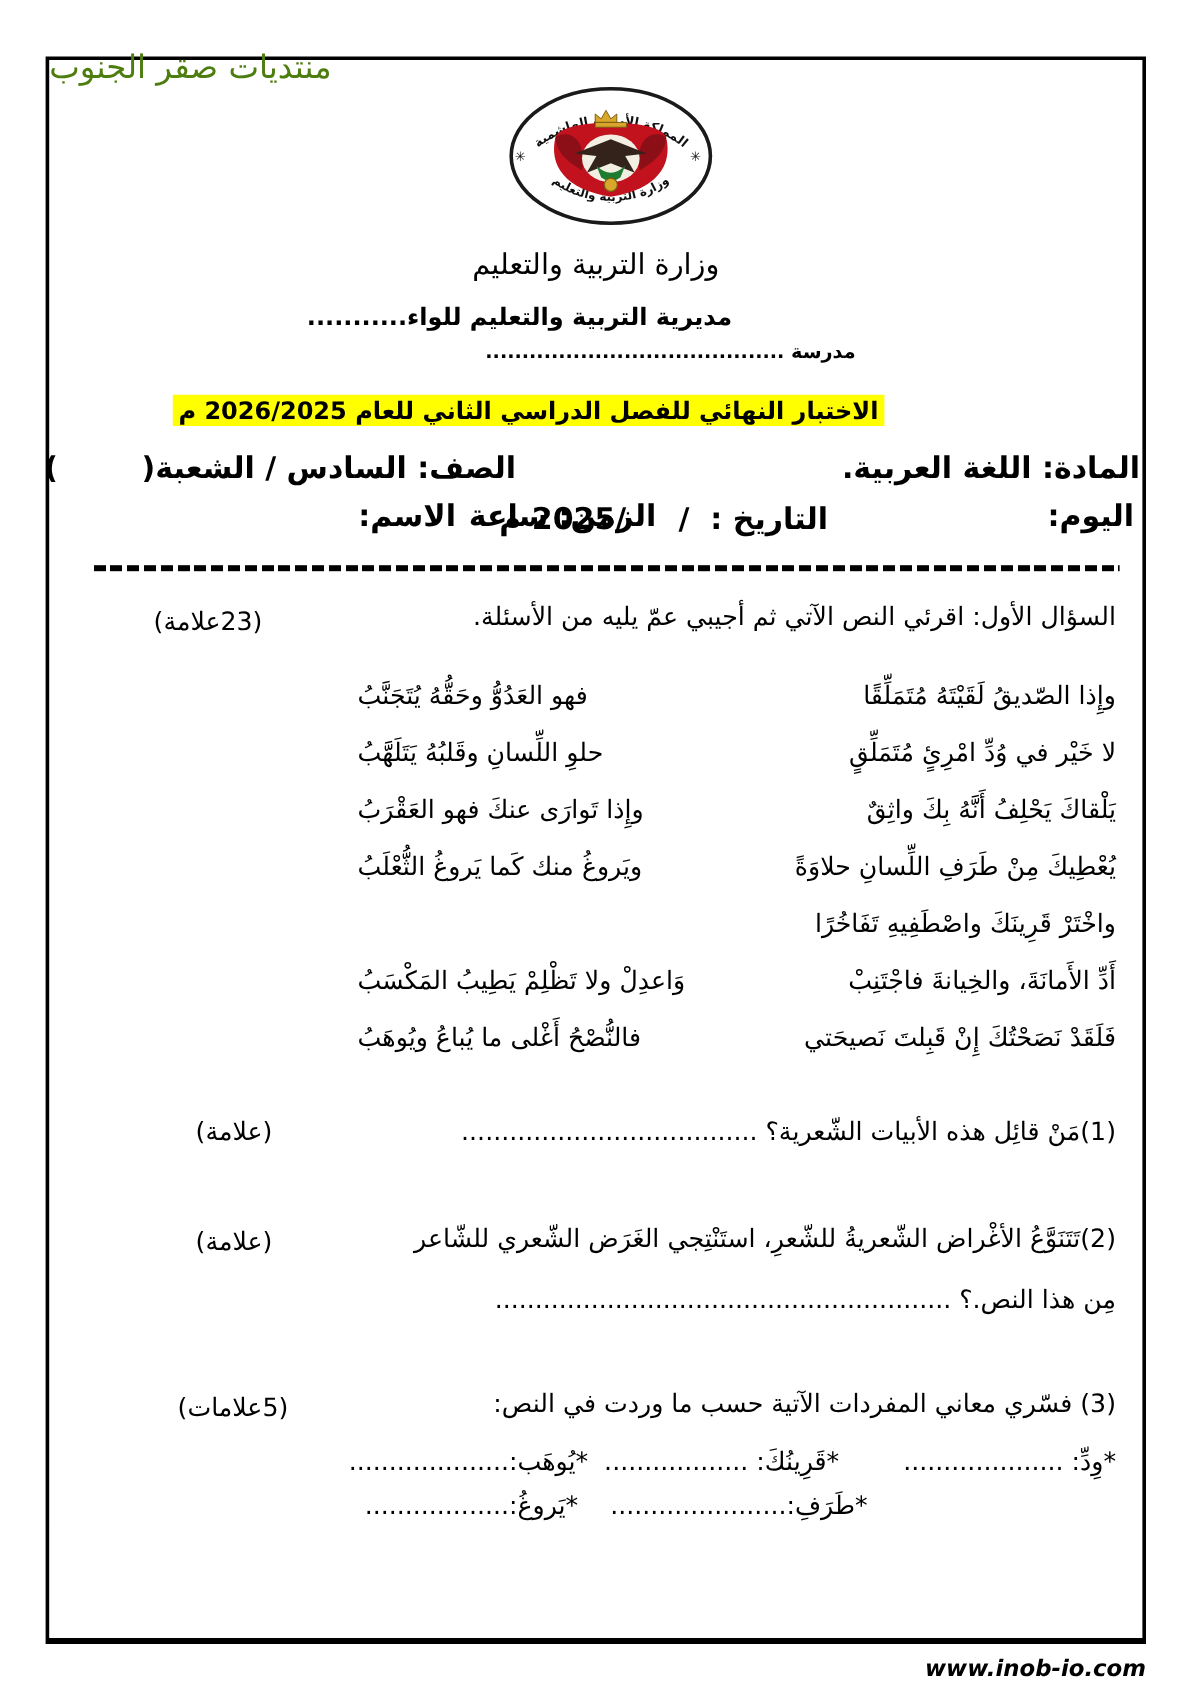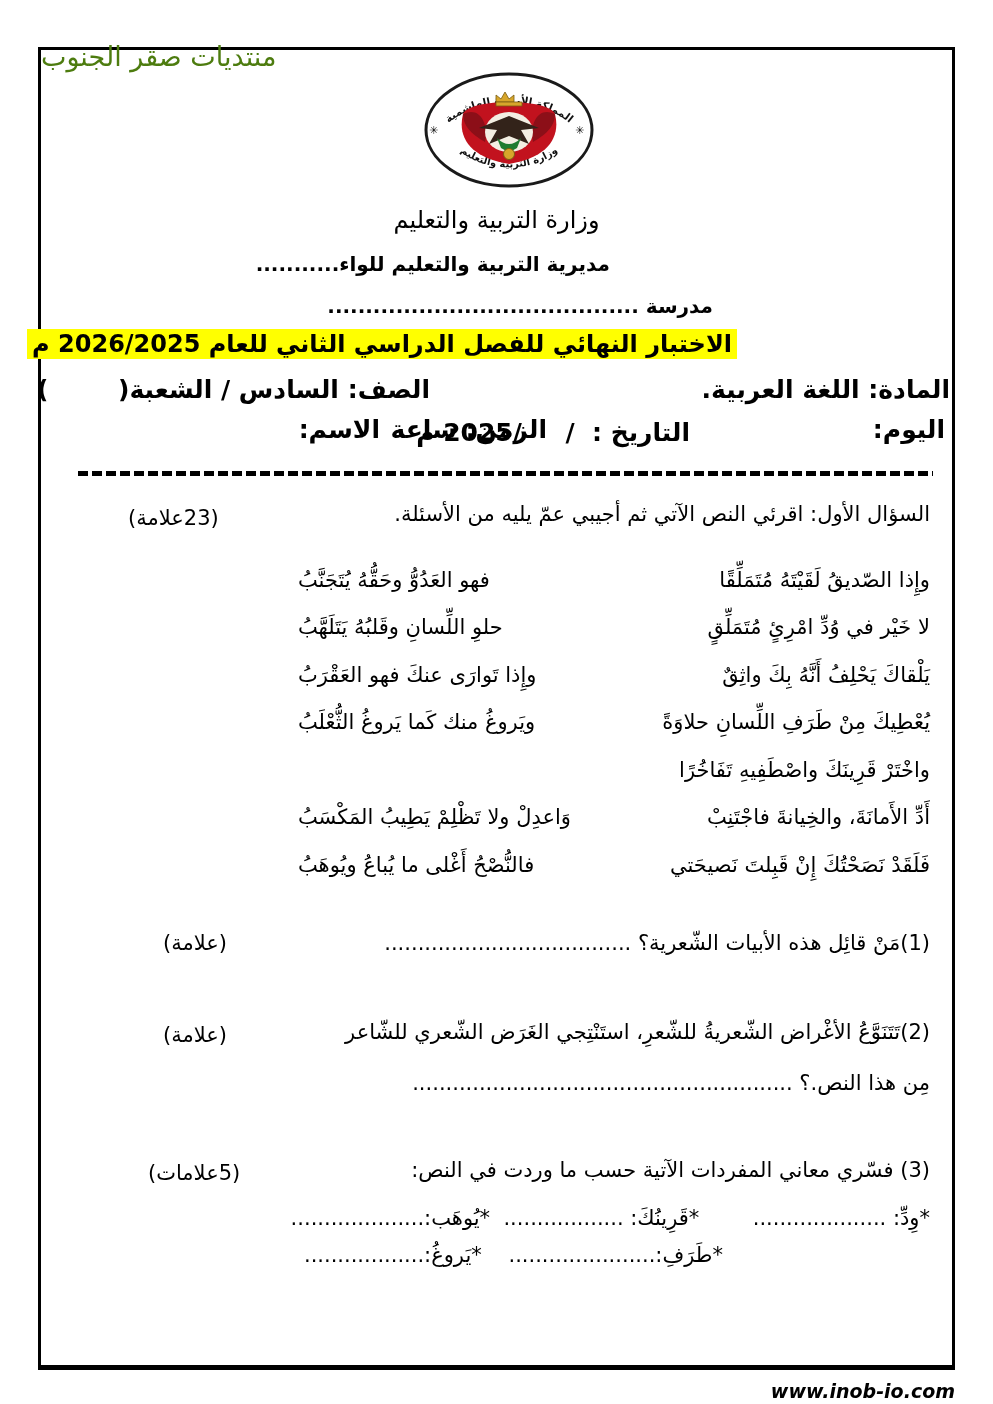--- a/index.html
+++ b/index.html
@@ -12,22 +12,22 @@
   .b{font-weight:bold;}
   .pre{white-space:pre;}
   .frame{
     left:38px;top:47px;width:911px;height:1315px;
     border:3px solid #000;border-bottom-width:5px;
   }
   .watermark{left:41px;top:42px;font-size:27px;color:#4d7c0f;line-height:1.1;}
   .seal{left:423px;top:70px;}
   .ministry-title{left:0;top:206px;width:993px;text-align:center;font-size:24px;}
   .directorate{top:252px;right:383px;font-size:20px;}
-  .school{top:294px;right:280px;font-size:20px;}
-  .exam-title{top:329px;right:256px;font-size:24px;background:#ffff00;padding:1px 5px;}
+  .school{top:283px;right:280px;font-size:16px;}
+  .exam-title{top:329px;right:256px;font-size:20px;background:#ffff00;padding:1px 5px;}
   .hdr{font-size:25px;}
   .subject{top:375px;right:43px;}
   .grade{top:375px;right:563px;}
   .day{top:415px;right:48px;}
   .date{top:418px;right:303px;margin-left:24px;}
   .time{top:415px;right:446px;}
   .name{top:415px;right:613px;}
   .dashed{
     top:471px;left:78px;width:855px;height:5px;
     background:repeating-linear-gradient(90deg,#000 0 10px,transparent 10px 14px);

